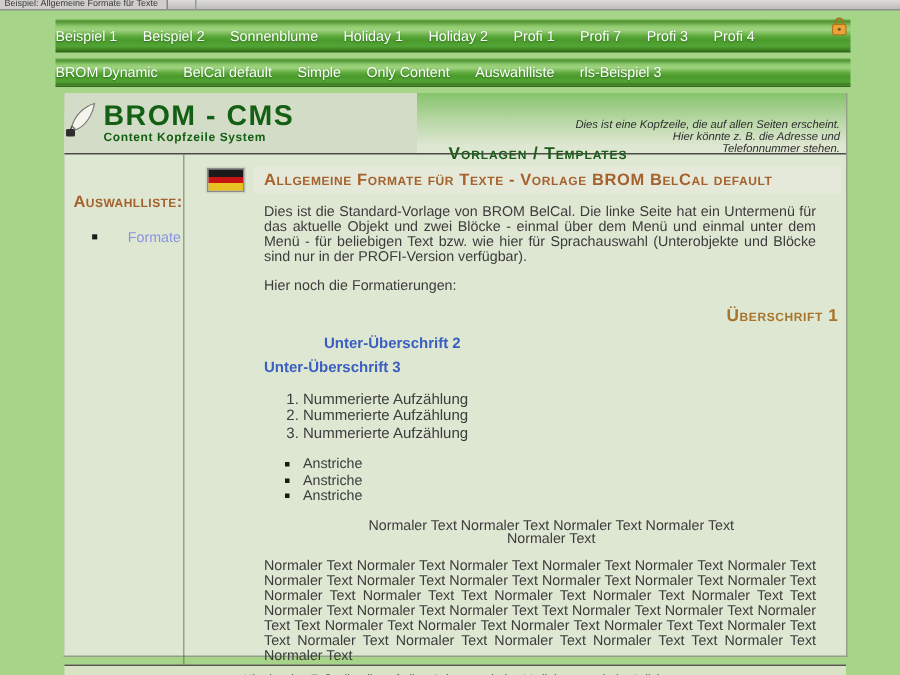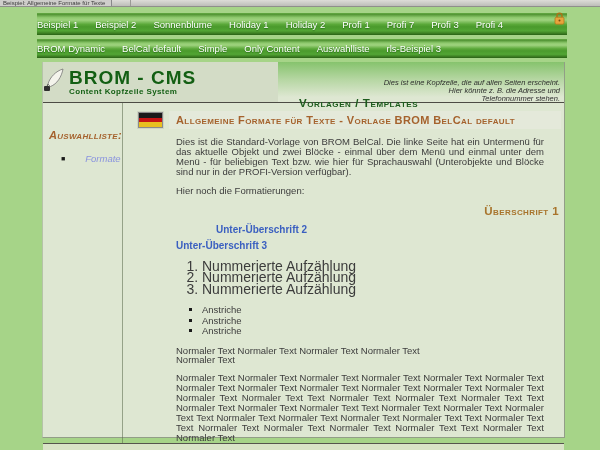--- a/index.html
+++ b/index.html
@@ -41,45 +41,45 @@
   .logo-text { margin-left:4px; }
   .logo-title { font-size:19px; font-weight:bold; color:#135f13; letter-spacing:1px; line-height:19px; }
   .logo-sub { font-size:8px; font-weight:bold; color:#135f13; letter-spacing:0.4px; }
   .page-title { position:absolute; left:256px; top:3px; font-size:11.5px; font-weight:bold;
                 font-variant:small-caps; color:#1d5c1d; letter-spacing:0.6px;margin-top:32px; }
   .hdr-note { position:absolute; right:4px; top:17px; width:300px; text-align:right;
               font-size:7.5px; font-style:italic; color:#2e2e2e; line-height:8.2px; white-space:pre-line; }
 
   
   .content { flex:1; display:flex; }
-  .sidebar { width:80px; flex:0 0 80px; border-right:1px solid rgba(90,105,75,0.55); padding:26px 0 0 6px;font-style:italic; }
+  .sidebar { width:80px; flex:0 0 80px; border-right:1px solid rgba(90,105,75,0.55); padding:26px 0 0 6px; }
   .sb-title { font-size:11px; font-weight:bold; font-variant:small-caps; color:#a5622d; letter-spacing:0.3px; }
   .sb-item { margin:12px 0 0 12px; font-size:9.5px; display:flex; align-items:center; gap:20px; cursor:pointer; }
   .sb-bullet { color:#1a1a1a; font-size:7px; line-height:7px; }
   .sb-link { color:#8a94de; }
 
   .main { flex:1; position:relative; padding:4px 5px 0 46px; color:#3c3c3c; }
   .flag { position:absolute; left:15px; top:9px; width:25px; height:16px;
           border:1px solid #8a8a8a; box-shadow:0 0 0 1px #cfd6c3; cursor:pointer; }
   .flag div { height:33.33%; }
   .flag .f1 { background:#1a1a1a; } .flag .f2 { background:#c41414; } .flag .f3 { background:#e8c020; }
 
   .band { margin-top:4px; margin-right:-2px; background:#e4e9da; padding:3px 7px;
           font-size:11px; font-weight:bold; font-variant:small-caps; color:#a5622d; letter-spacing:0.4px; }
   .para { margin:8px 15px 0 7px; font-size:9.5px; line-height:10px; text-align:justify; }
   .para-l { margin:9px 0 0 7px; font-size:9.5px; line-height:9.6px; }
   .h1 { margin-top:9px; text-align:right; font-size:11.5px; font-weight:bold;
         font-variant:small-caps; color:#a8742c; letter-spacing:0.4px; }
   .h2 { margin:7px 0 0 7px; font-size:10px; font-weight:bold; color:#3a5fc0;padding-left:40px; }
   .h3 { margin:5px 0 0 7px; font-size:10px; font-weight:bold; color:#3a5fc0; }
-  ol.numlist { margin:10px 0 0 7px; padding-left:26px; font-size:14px; line-height:11.5px; }
+  ol.numlist { margin:10px 0 0 7px; padding-left:26px; font-size:10px; line-height:11.5px; }
   ul.sqlist { margin:10px 0 0 7px; padding-left:26px; font-size:9.5px; line-height:10.5px;
               list-style-type:square; }
   ul.sqlist li::marker { color:#1a1a1a; }
-  .pre { white-space:pre-line; }
+  .pre { white-space:pre-line;text-align:center; }
 
   
   .foot { flex:0 0 21px; border-top:1px solid #55554d; background:#d9e4c7;
           text-align:center; font-size:8px; color:#2e2e2e; padding-top:4px; }
 </style>
 </head>
 <body>
 
 <div class="screen">
 

